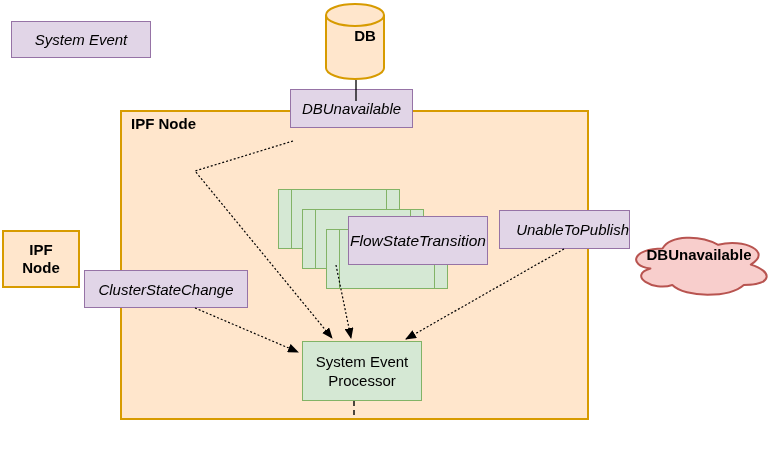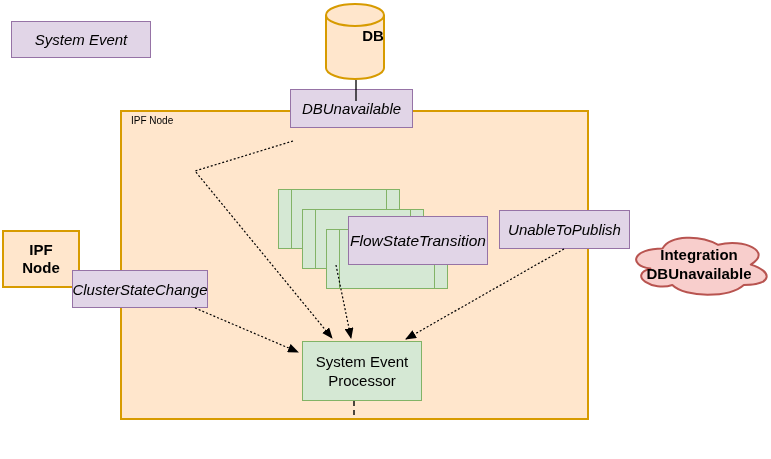--- a/index.html
+++ b/index.html
@@ -6,41 +6,41 @@
   #canvas{
     position:relative;width:771px;height:459px;background:#ffffff;
     font-family:"Liberation Sans","DejaVu Sans",sans-serif;color:#000000;overflow:hidden;
   }
   .abs{position:absolute;}
   
   .ipf-rect{
     left:120px;top:110px;width:469px;height:310px;
     background:#FFE6CC;border:2px solid #D79B00;box-sizing:border-box;z-index:1;
   }
-  .ipf-rect-title{position:absolute;left:9px;top:3px;font-size:10px;font-weight:normal;}
+  .ipf-rect-title{position:absolute;left:9px;top:3px;font-size:15px;font-weight:bold;}
   .ipf-legend{
     left:2px;top:230px;width:78px;height:58px;
     background:#FFE6CC;border:2px solid #D79B00;box-sizing:border-box;
     display:flex;flex-direction:column;align-items:center;justify-content:center;
     font-size:15px;font-weight:bold;line-height:18px;z-index:2;
   }
   .db-wrap{left:325px;top:3px;width:60px;height:77px;z-index:2;}
   .db-label{position:absolute;left:0;top:24px;width:80px;text-align:center;
-    font-size:15px;font-weight:bold;margin-left:8px;}
+    font-size:15px;font-weight:bold;}
   
   .pbox{
     background:#E1D5E7;border:1px solid #9673A6;box-sizing:border-box;
     display:flex;align-items:center;justify-content:center;
     font-style:italic;font-size:15px;white-space:nowrap;z-index:10;
   }
   .sys-event-legend{left:11px;top:21px;width:140px;height:37px;}
   .db-unavailable{left:290px;top:89px;width:123px;height:39px;}
   .flow-state{left:300px;top:216px;width:140px;height:49px;font-size:15.5px;margin-left:48px;}
-  .cluster-state{left:72px;top:270px;width:136px;height:38px;}
-  .unable-publish{left:499px;top:210px;width:131px;height:39px;}
+  .cluster-state{left:84px;top:270px;width:164px;height:38px;}
+  .unable-publish{left:499px;top:210px;width:131px;height:39px;justify-content:flex-end;}
   
   .gbox{
     background:#D5E8D4;border:1px solid #82B366;box-sizing:border-box;z-index:5;
     width:122px;height:60px;
   }
   .pp-line{position:absolute;top:0;bottom:0;width:1px;background:#82B366;}
   .pp-left{left:12px;} .pp-right{right:12px;}
   .g1{left:278px;top:189px;} .g2{left:302px;top:209px;z-index:6;} .g3{left:326px;top:229px;z-index:7;}
   .sep-box{
     left:302px;top:341px;width:120px;height:60px;
@@ -113,21 +113,20 @@
   <div class="abs sep-box">
     <span>System Event</span>
     <span>Processor</span>
   </div>
 
   <div class="abs cloud-wrap">
     <svg width="146" height="70" viewBox="0 0 146 70">
       <path d="M36.5,18.5 C7.3,18.5 1,35 24.4,38.5 C1,45.5 27.3,61.6 46.3,55 C59.4,68 103.2,68 117.8,55 C147,55 147,41.3 124.8,34.6 C147,21.4 117.8,8.3 92.2,14.8 C73.9,4.9 44.7,4.9 36.5,18.5 Z" fill="#F8CECC" stroke="#B85450" stroke-width="2" stroke-linejoin="round"></path>
     </svg>
     <div class="cloud-text">
-      <div>Integration</div>
       <div>DBUnavailable</div>
     </div>
   </div>
 
   <svg id="connectors">
     <defs>
       <marker id="arrow" markerUnits="userSpaceOnUse" markerWidth="12" markerHeight="9" refX="10" refY="4.5" orient="auto">
         <path d="M0,0 L11,4.5 L0,9 Z" fill="#000"></path>
       </marker>
     </defs>

